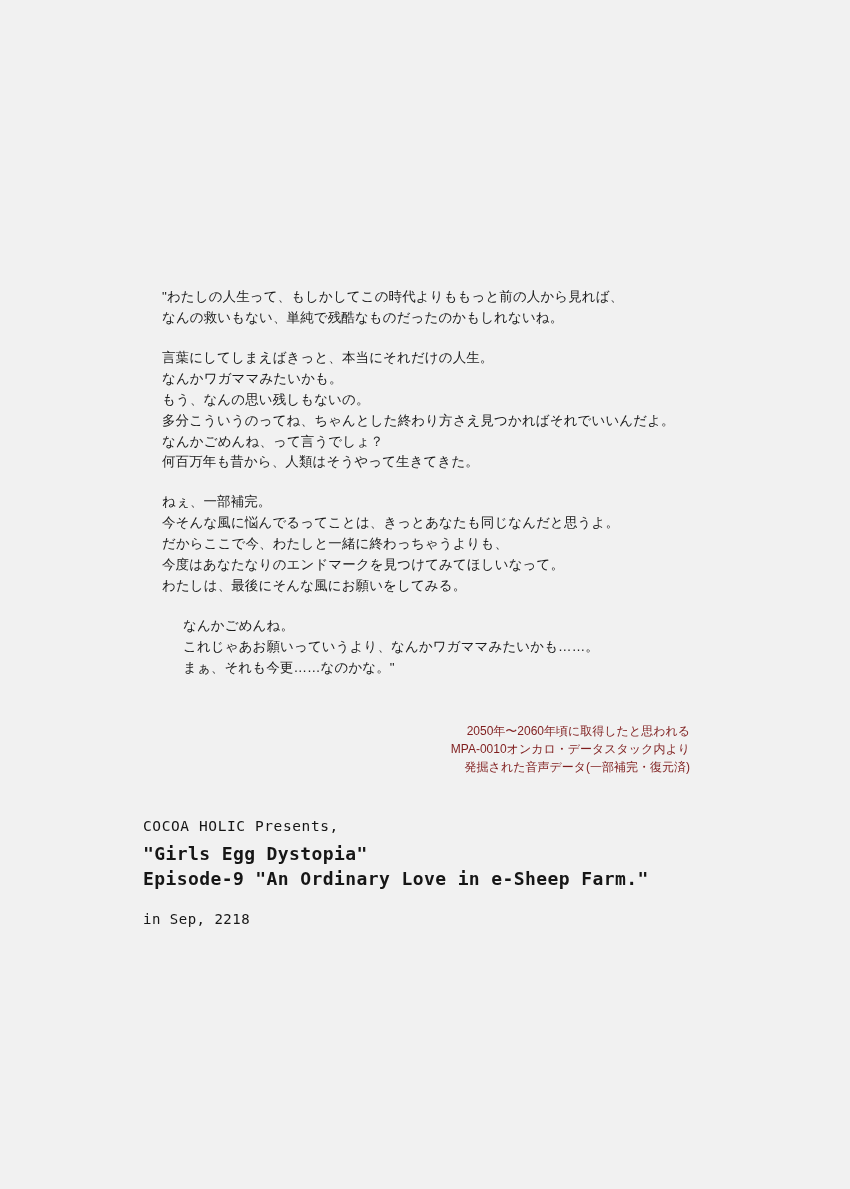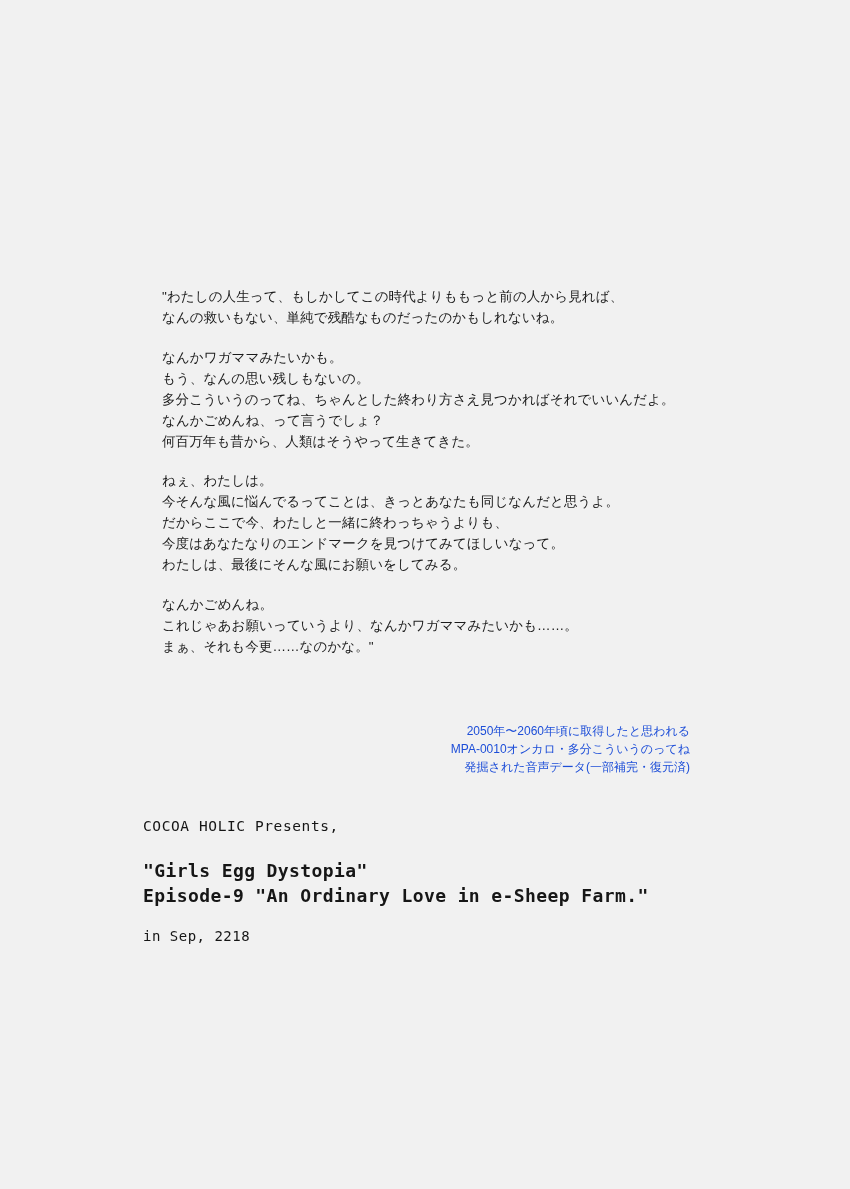--- a/index.html
+++ b/index.html
@@ -30,50 +30,51 @@
     font-size: 13.5px;
     line-height: 1.55;
     letter-spacing: 0.1px;
     color: #1b1b1b;
   }
   .para {
     margin: 0 0 19px 0;
   }
   .para:last-child {
     margin-bottom: 0;
+    margin-left: 21px;
   }
   .line {
     display: block;
     white-space: pre;
   }
   .source-note {
     position: absolute;
     right: 160px;
     top: 722px;
     width: 420px;
     text-align: right;
     font-size: 12px;
     line-height: 1.5;
-    color: #1d4ed8;
+    color: #7f1d1d;
   }
   .source-note .line {
     display: block;
     white-space: pre;
   }
   .colophon {
     position: absolute;
     left: 143px;
     top: 818px;
     font-family: "DejaVu Sans Mono", "Liberation Mono", monospace;
     color: #161616;
   }
   .colophon-presents {
     font-size: 14.5px;
     letter-spacing: 0.6px;
-    margin-bottom: 26px;
+    margin-bottom: 9px;
   }
   .colophon-title {
     font-size: 18px;
     font-weight: bold;
     letter-spacing: 0.4px;
     margin-bottom: 4px;
   }
   .colophon-episode {
     font-size: 18px;
     font-weight: bold;
@@ -93,46 +94,47 @@
 
   <div class="monologue">
 
     <div class="para">
       <span class="line">"わたしの人生って、もしかしてこの時代よりももっと前の人から見れば、</span>
       <span class="line">なんの救いもない、単純で残酷なものだったのかもしれないね。</span>
     </div>
 
 
     <div class="para">
+      <span class="line">言葉にしてしまえばきっと、本当にそれだけの人生。</span>
       <span class="line">なんかワガママみたいかも。</span>
       <span class="line">もう、なんの思い残しもないの。</span>
       <span class="line">多分こういうのってね、ちゃんとした終わり方さえ見つかればそれでいいんだよ。</span>
       <span class="line">なんかごめんね、って言うでしょ？</span>
       <span class="line">何百万年も昔から、人類はそうやって生きてきた。</span>
     </div>
 
     <div class="para">
-      <span class="line">ねぇ、わたしは。</span>
+      <span class="line">ねぇ、一部補完。</span>
       <span class="line">今そんな風に悩んでるってことは、きっとあなたも同じなんだと思うよ。</span>
       <span class="line">だからここで今、わたしと一緒に終わっちゃうよりも、</span>
       <span class="line">今度はあなたなりのエンドマークを見つけてみてほしいなって。</span>
       <span class="line">わたしは、最後にそんな風にお願いをしてみる。</span>
     </div>
 
     <div class="para">
       <span class="line">なんかごめんね。</span>
       <span class="line">これじゃあお願いっていうより、なんかワガママみたいかも……。</span>
       <span class="line">まぁ、それも今更……なのかな。"</span>
     </div>
 
   </div>
 
   <div class="source-note">
     <span class="line">2050年〜2060年頃に取得したと思われる</span>
-    <span class="line">MPA-0010オンカロ・多分こういうのってね</span>
+    <span class="line">MPA-0010オンカロ・データスタック内より</span>
     <span class="line">発掘された音声データ(一部補完・復元済)</span>
   </div>
 
   <div class="colophon">
     <div class="colophon-presents">COCOA HOLIC Presents,</div>
     <div class="colophon-title">"Girls Egg Dystopia"</div>
     <div class="colophon-episode">Episode-9 "An Ordinary Love in e-Sheep Farm."</div>
     <div class="colophon-date">in Sep, 2218</div>
   </div>
 

